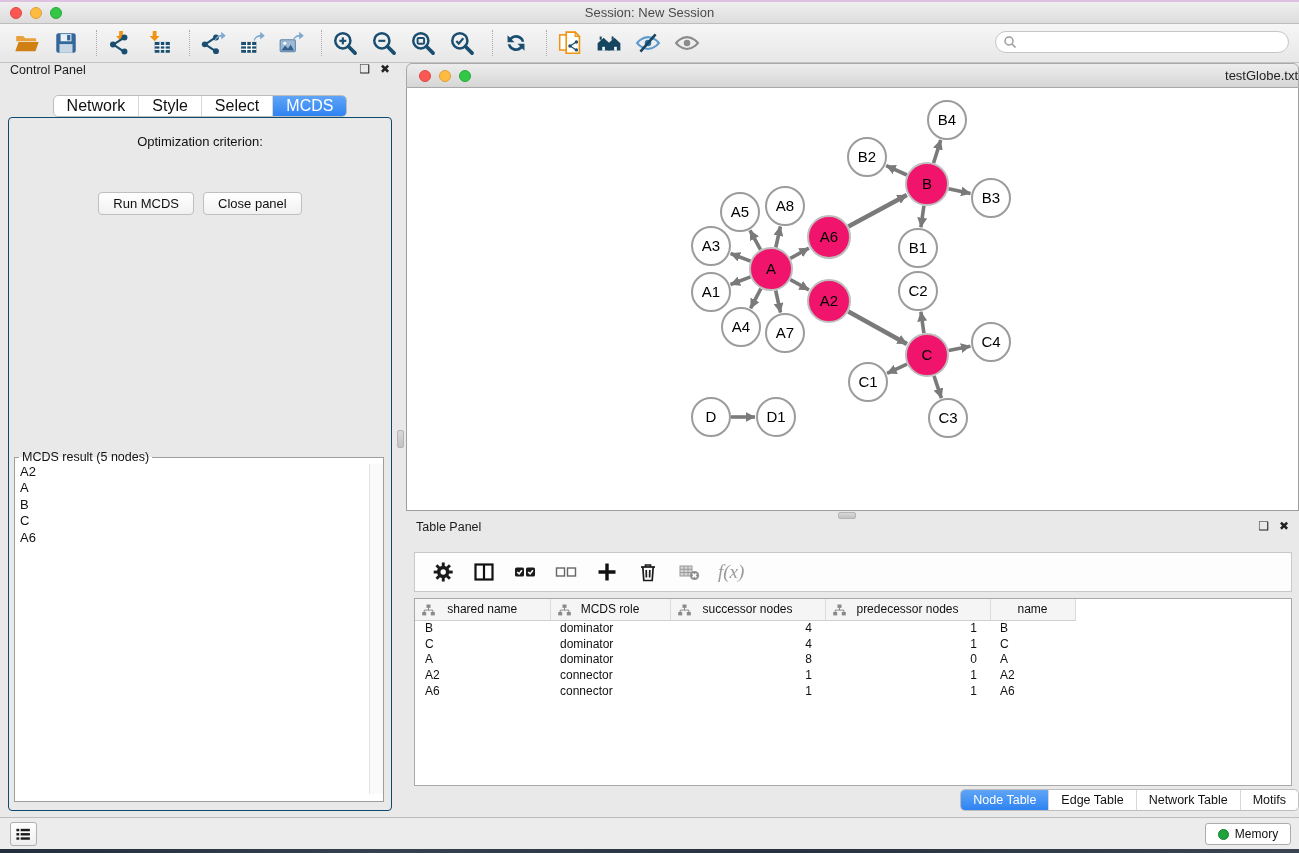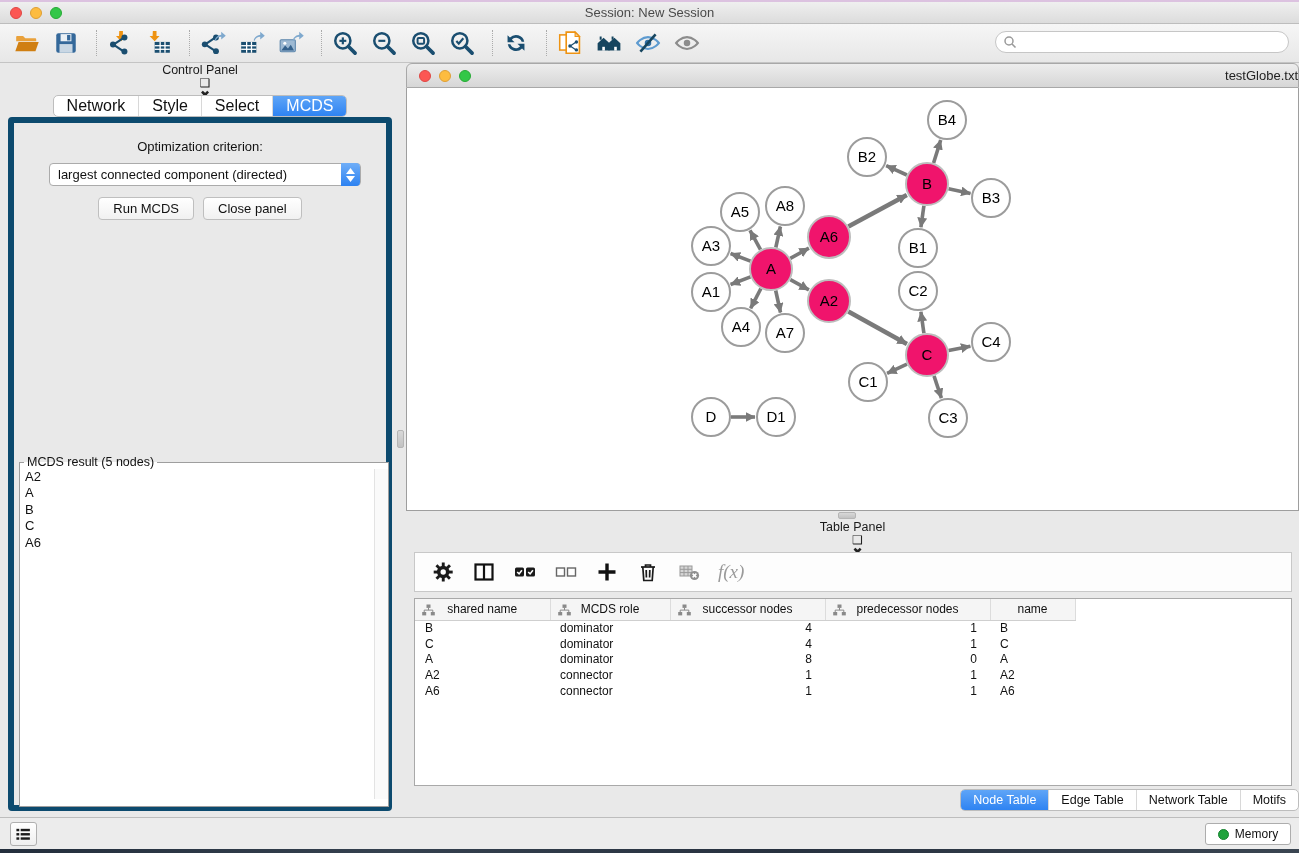--- a/index.html
+++ b/index.html
@@ -23,30 +23,30 @@
   .tbicon { width:26px; height:26px; display:inline-flex; align-items:center; justify-content:center; margin-right:13px; }
   .tbicon svg { display:block; }
   .tbsep { width:1px; height:26px; margin:0 10px 0 4px; border-left:1px dotted #ABABAB; }
   #search-wrap { position:absolute; right:10px; top:7px; width:294px; height:22px; }
   #search-wrap input { width:100%; height:100%; border:1px solid #C6C6C6; border-radius:11px; background:#fff;
     padding-left:26px; font-size:12px; outline:none; }
   #search-wrap .mag { position:absolute; left:8px; top:4px; }
 
   
   #control-panel { position:absolute; left:0; top:63px; width:400px; height:754px; background:#E9E9E9; }
-  .panel-head { height:26px; display:flex; align-items:center; padding:0 10px;flex-direction:column; }
+  .panel-head { height:26px; display:flex; align-items:flex-start; padding:0 10px; }
   .panel-head .ptitle { font-size:12.5px; color:#1b1b1b; flex:1; }
   .panel-btn { font-size:12px; color:#222; margin-left:10px; line-height:12px; cursor:default; }
   .cp-tabs-row { position:absolute; left:0; top:32px; width:100%; display:flex; justify-content:center; }
   .seg { display:inline-flex; border:1px solid #BDBDBD; border-radius:5px; background:#fff; overflow:hidden; }
   .seg .segitem { padding:2px 13px; font-size:16px; color:#111; border-left:1px solid #D8D8D8; line-height:16px; }
   .seg .segitem:first-child { border-left:none; }
   .seg .segitem.active { background:linear-gradient(#5FA5F7,#2E83F2); color:#fff; }
   #cp-content { position:absolute; left:8px; top:54px; width:384px; height:694px;
-    border:6px solid #0c4a6e; border-radius:4px; background:#E9E9E9; }
+    border:1px solid #0c4a6e; border-radius:4px; background:#E9E9E9; }
   #opt-label { text-align:center; margin-top:16px; font-size:13px; color:#111; }
   #dropdown { position:absolute; left:35px; top:40px; width:312px; height:23px; background:#fff;
     border:1px solid #ABABAB; border-radius:4px; font-size:13px; line-height:21px; padding-left:8px; color:#111; }
   #dropdown .stepper { position:absolute; right:0; top:-1px; width:19px; height:23px; border-radius:0 4px 4px 0;
     background:linear-gradient(#6FAEF8,#2D82F1); display:flex; flex-direction:column; align-items:center; justify-content:center; gap:2px; }
   .cp-buttons { position:absolute; left:0; top:74px; width:100%; display:flex; justify-content:center; gap:9px; }
   .btn { background:linear-gradient(#FFFFFF,#F1F1F1); border:1px solid #BFBFBF; border-radius:4px;
     font-size:13px; color:#111; padding:2px 14px; line-height:17px; }
   #mcds-fieldset { position:absolute; left:5px; top:332px; width:370px; height:352px;
     border:1px solid #9E9E9E; background:#fff; }
@@ -292,31 +292,20 @@
   <div class="cp-tabs-row">
       <div class="seg" id="cp-tabs">
         <div class="segitem">Network</div>
         <div class="segitem">Style</div>
         <div class="segitem">Select</div>
         <div class="segitem active">MCDS</div>
       </div>
     </div>
   <div id="cp-content">
     <div id="opt-label">Optimization criterion:</div>
-    <div id="dropdown">
-      <span>largest connected component (directed)</span>
-      <span class="stepper">
-        <svg width="9" height="6" viewBox="0 0 9 6">
-            <path d="M4.5 0L9 6H0z" fill="#fff"></path>
-          </svg>
-        <svg width="9" height="6" viewBox="0 0 9 6">
-            <path d="M4.5 6L0 0h9z" fill="#fff"></path>
-          </svg>
-      </span>
-    </div>
     <div class="cp-buttons">
       <button class="btn">Run MCDS</button>
       <button class="btn">Close panel</button>
     </div>
     <fieldset id="mcds-fieldset">
       <legend>MCDS result (5 nodes)</legend>
       <div style="position:relative;width:100%;height:330px;">
         <div id="mcds-list">
             <div class="item">A2</div>
             <div class="item">A</div>

